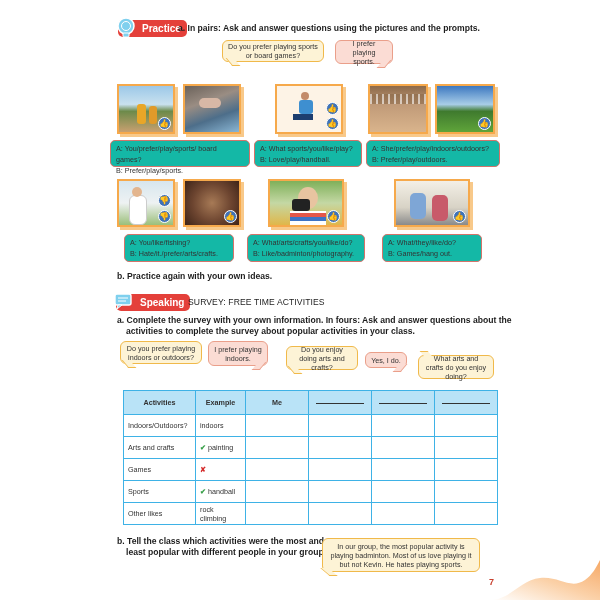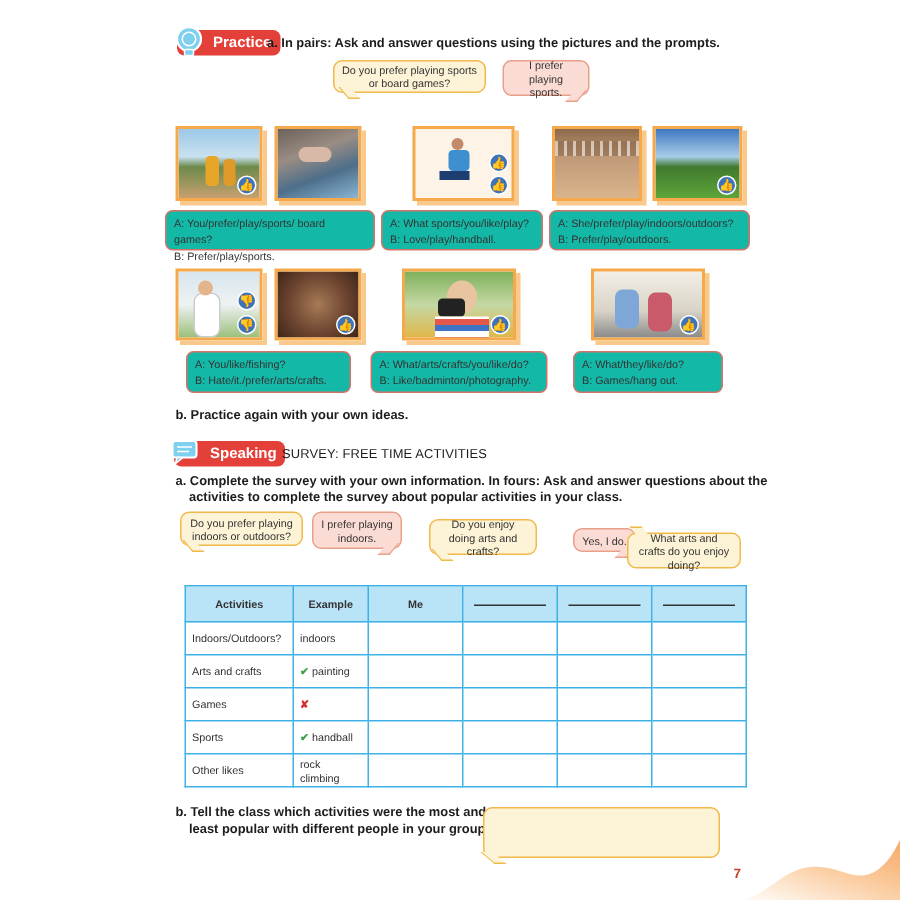--- a/index.html
+++ b/index.html
@@ -189,21 +189,21 @@
   <span class="tail" style="left:4px; bottom:-5px; transform:skewX(40deg); border-left:1.3px solid #f0b94a;"></span>
 </div>
 <div class="bubble p" style="left:208px; top:341px; width:60px; height:25px;">
   <span>I prefer playing indoors.</span>
   <span class="tail" style="right:4px; bottom:-5px; transform:skewX(-40deg); border-right:1.3px solid #ea9f8a;"></span>
 </div>
 <div class="bubble y" style="left:286px; top:346px; width:72px; height:24px;">
   <span>Do you enjoy doing arts and crafts?</span>
   <span class="tail" style="left:4px; bottom:-5px; transform:skewX(40deg); border-left:1.3px solid #f0b94a;"></span>
 </div>
-<div class="bubble p" style="left:365px; top:352px; width:42px; height:16px;margin-left:17px;">
+<div class="bubble p" style="left:365px; top:352px; width:42px; height:16px;">
   <span>Yes, I do.</span>
   <span class="tail" style="right:2px; bottom:-5px; transform:skewX(-40deg); border-right:1.3px solid #ea9f8a;"></span>
 </div>
 <div class="bubble y" style="left:418px; top:355px; width:76px; height:24px;align-items:center;">
   <span>What arts and crafts do you enjoy doing?</span>
   <span class="tail" style="left:4px; top:-5px; transform:skewX(40deg) rotate(180deg); border-bottom:1.3px solid #f0b94a;"></span>
 </div>
 
 <table class="survey">
   <tbody>
@@ -255,20 +255,21 @@
         <td></td>
         <td></td>
   </tr>
 </tbody>
   </table>
 
 <div class="instr" style="left:117px; top:536px;">b. Tell the class which activities were the most and</div>
 <div class="instr" style="left:126px; top:547px;">least popular with different people in your group.</div>
 
 <div class="bubble y" style="left:322px; top:538px; width:158px; height:34px;">
+  <span>In our group, the most popular activity is playing badminton. Most of us love playing it but not Kevin. He hates playing sports.</span>
   <span class="tail" style="left:2px; bottom:-5px; transform:skewX(50deg); border-left:1.3px solid #f0b94a;"></span>
 </div>
 
 <svg class="corner" viewBox="0 0 110 40" preserveAspectRatio="none">
   <defs>
     <linearGradient id="cg" x1="0" y1="1" x2="1" y2="0">
       <stop offset="0" stop-color="#ffffff"></stop>
       <stop offset="0.5" stop-color="#fbd1a8"></stop>
       <stop offset="1" stop-color="#f6a865"></stop>
     </linearGradient>

